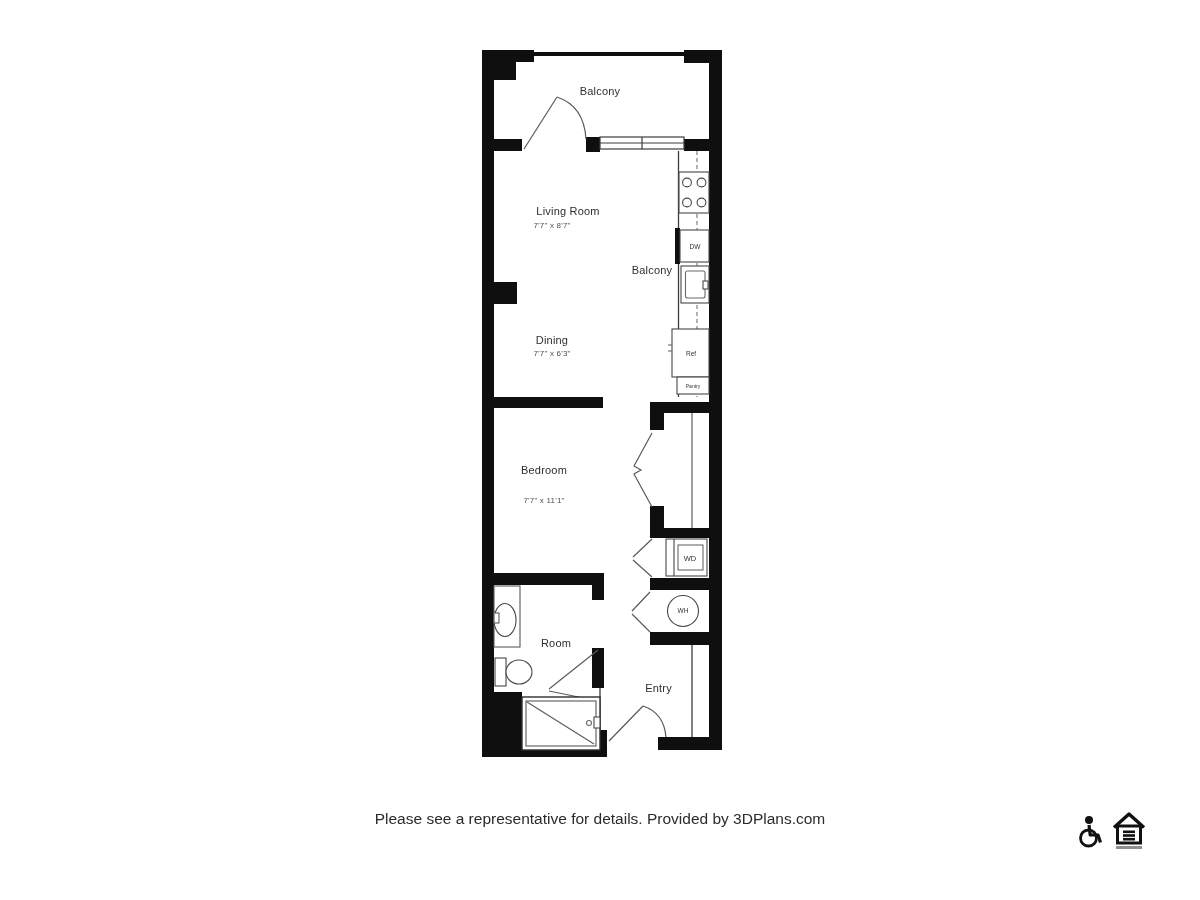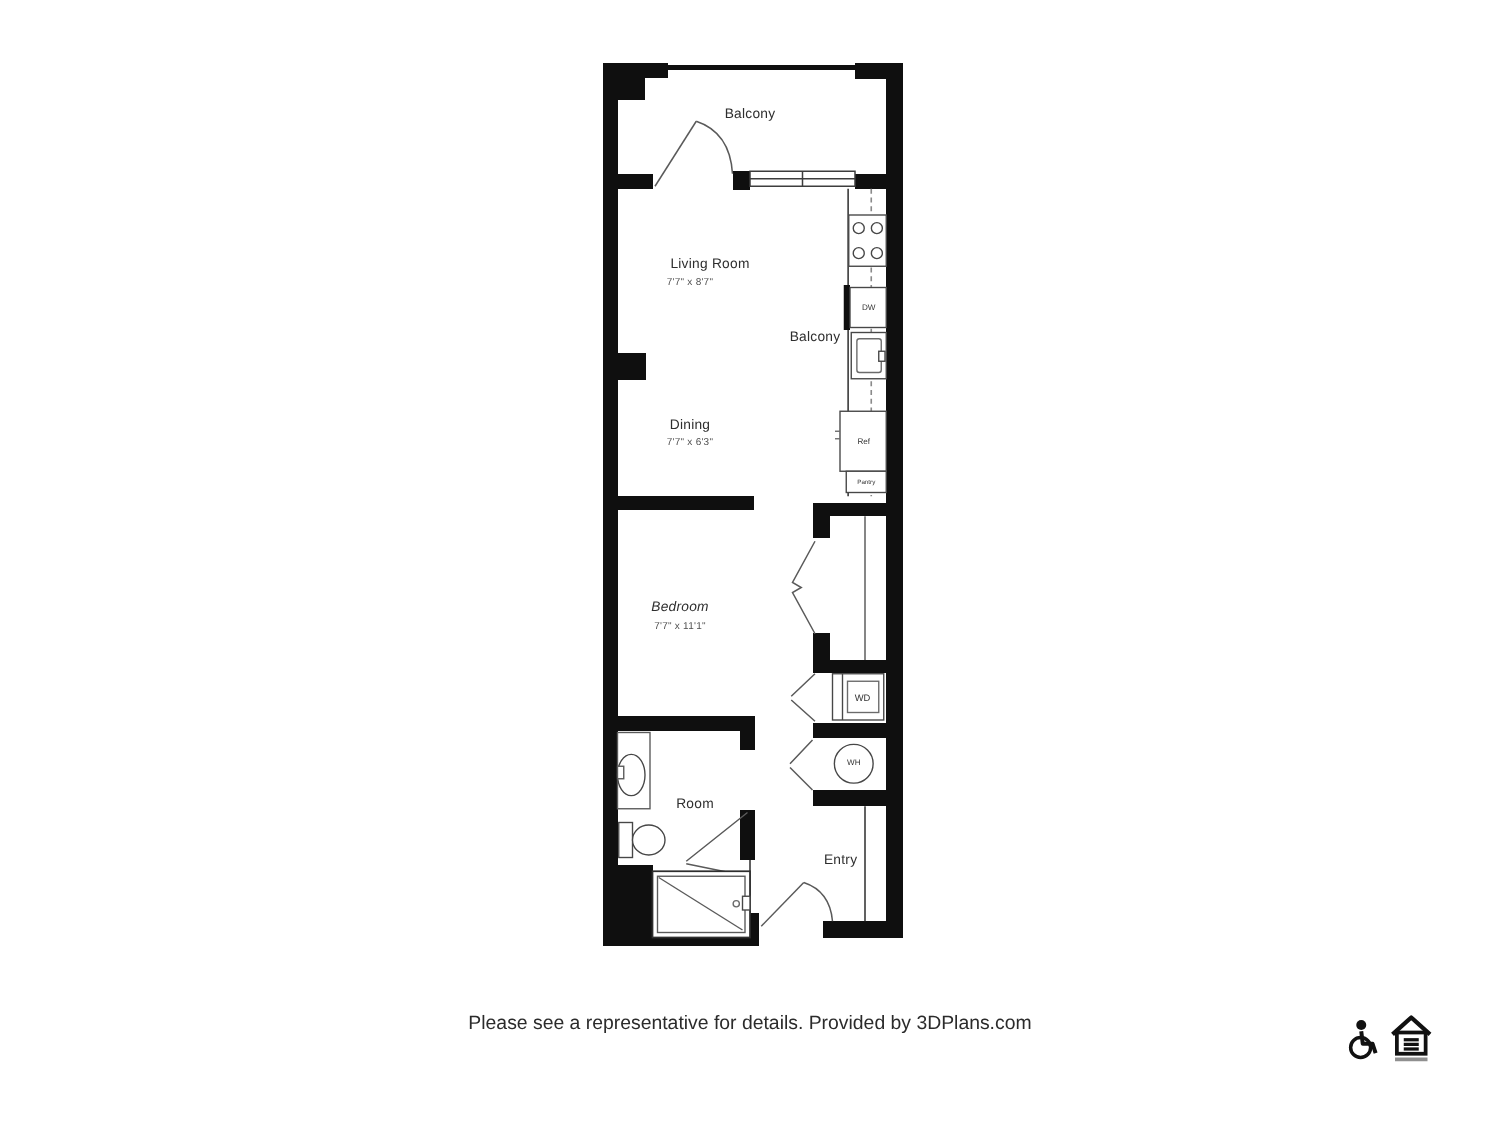--- a/index.html
+++ b/index.html
@@ -134,24 +134,24 @@
       </g>
     </g>
   </svg>
 
   <div class="label room" style="left:600px;top:85px;">Balcony</div>
   <div class="label room" style="left:552px;top:205px;margin-left:16px;">Living Room</div>
   <div class="label dims" style="left:552px;top:221px;">7'7" x 8'7"</div>
   <div class="label room" style="left:652px;top:264px;">Balcony</div>
   <div class="label room" style="left:552px;top:334px;">Dining</div>
   <div class="label dims" style="left:552px;top:349px;">7'7" x 6'3"</div>
-  <div class="label room" style="left:544px;top:480px;font-style:italic;">Bedroom</div>
+  <div class="label room" style="left:544px;top:464px;">Bedroom</div>
   <div class="label dims" style="left:544px;top:496px;">7'7" x 11'1"</div>
   <div class="label room" style="left:556px;top:637px;">Room</div>
-  <div class="label room" style="left:654px;top:682px;padding-left:37px;">Entry</div>
+  <div class="label room" style="left:640px;top:682px;padding-left:37px;">Entry</div>
 
   <div class="label appliance" style="left:695px;top:243px;">DW</div>
   <div class="label appliance" style="left:691px;top:350px;">Ref</div>
   <div class="label appliance small" style="left:693px;top:383px;">Pantry</div>
   <div class="label appliance big" style="left:690px;top:554px;">WD</div>
   <div class="label appliance" style="left:683px;top:607px;">WH</div>
 
   <div class="disclaimer">
     <div>Please see a representative for details. Provided by 3DPlans.com</div>
   </div>

